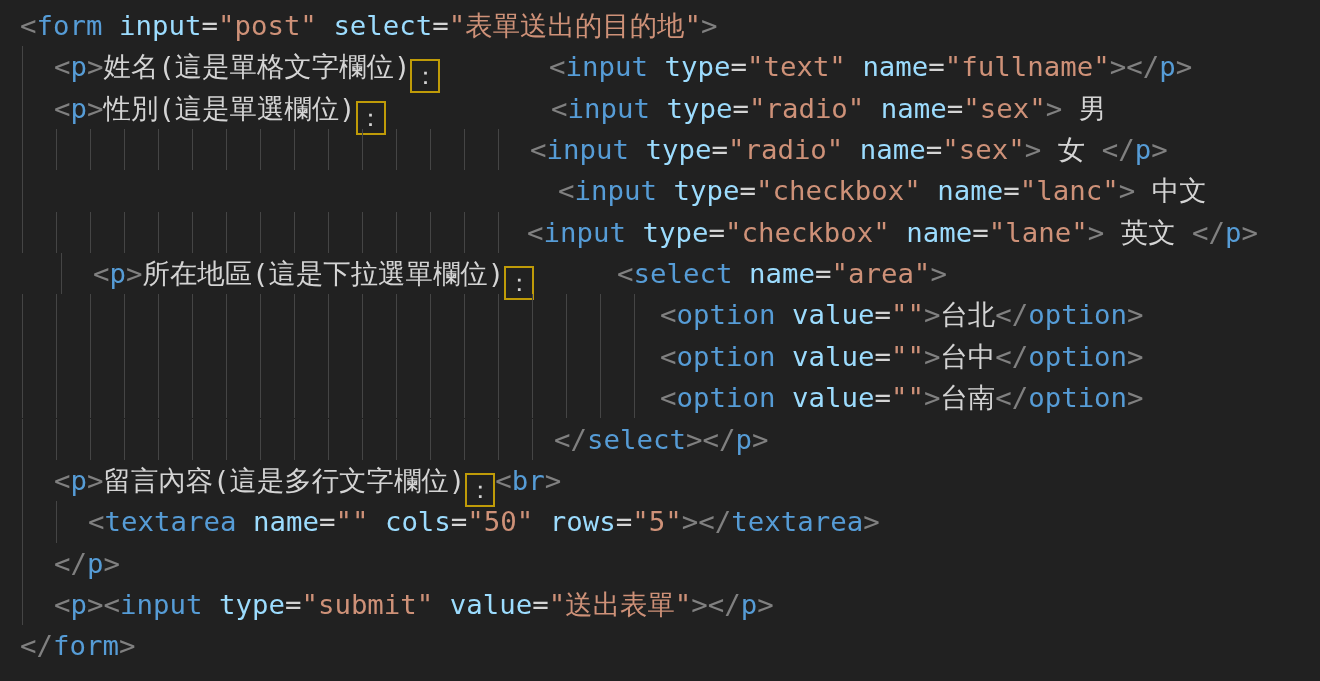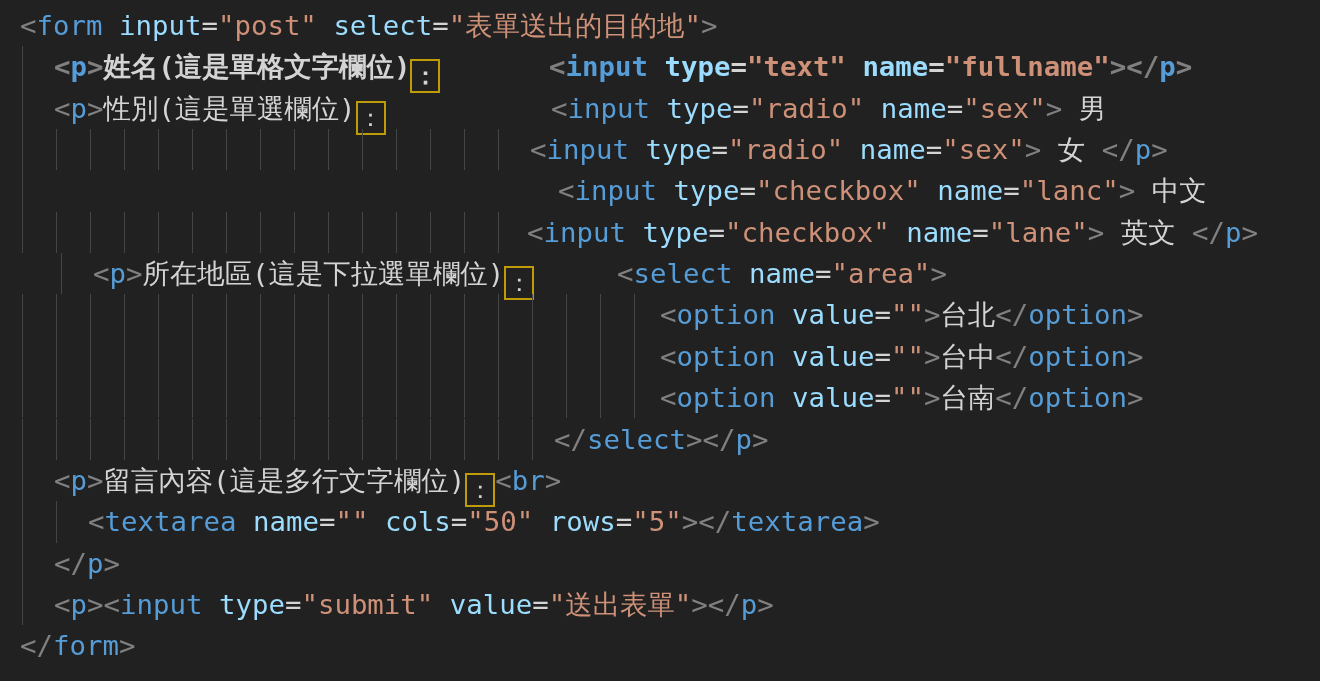--- a/index.html
+++ b/index.html
@@ -34,21 +34,21 @@
     vertical-align:-8px; font-size:24px;
   }
 </style>
 </head>
 <body>
 
 <div id="editor">
     <div class="line" style="top: 5px;">
       <span class="seg" style="left: 20px;"><span class="tk-p">&lt;</span><span class="tk-t">form</span><span class="tk-x"> </span><span class="tk-a">input</span><span class="tk-e">=</span><span class="tk-s">"post"</span><span class="tk-x"> </span><span class="tk-a">select</span><span class="tk-e">=</span><span class="tk-s">"表單送出的目的地"</span><span class="tk-p">&gt;</span></span>
     </div>
-    <div class="line" style="top: 46.35px; font-weight: bold;">
+    <div class="line" style="top: 46.35px;">
       <div class="guides" style="left: 22px; width: 4px;"></div>
       <span class="seg" style="left: 54px;"><span class="tk-p">&lt;</span><span class="tk-t">p</span><span class="tk-p">&gt;</span><span class="tk-x">姓名(這是單格文字欄位)</span><span class="ubox">：</span></span>
       <span class="seg" style="left: 549px;"><span class="tk-p">&lt;</span><span class="tk-t">input</span><span class="tk-x"> </span><span class="tk-a">type</span><span class="tk-e">=</span><span class="tk-s">"text"</span><span class="tk-x"> </span><span class="tk-a">name</span><span class="tk-e">=</span><span class="tk-s">"fullname"</span><span class="tk-p">&gt;&lt;/</span><span class="tk-t">p</span><span class="tk-p">&gt;</span></span>
     </div>
     <div class="line" style="top: 87.7px;">
       <div class="guides" style="left: 22px; width: 4px;"></div>
       <span class="seg" style="left: 54px;"><span class="tk-p">&lt;</span><span class="tk-t">p</span><span class="tk-p">&gt;</span><span class="tk-x">性別(這是單選欄位)</span><span class="ubox">：</span></span>
       <span class="seg" style="left: 551px;"><span class="tk-p">&lt;</span><span class="tk-t">input</span><span class="tk-x"> </span><span class="tk-a">type</span><span class="tk-e">=</span><span class="tk-s">"radio"</span><span class="tk-x"> </span><span class="tk-a">name</span><span class="tk-e">=</span><span class="tk-s">"sex"</span><span class="tk-p">&gt;</span><span class="tk-x"> 男</span></span>
     </div>
     <div class="line" style="top: 129.05px;">

